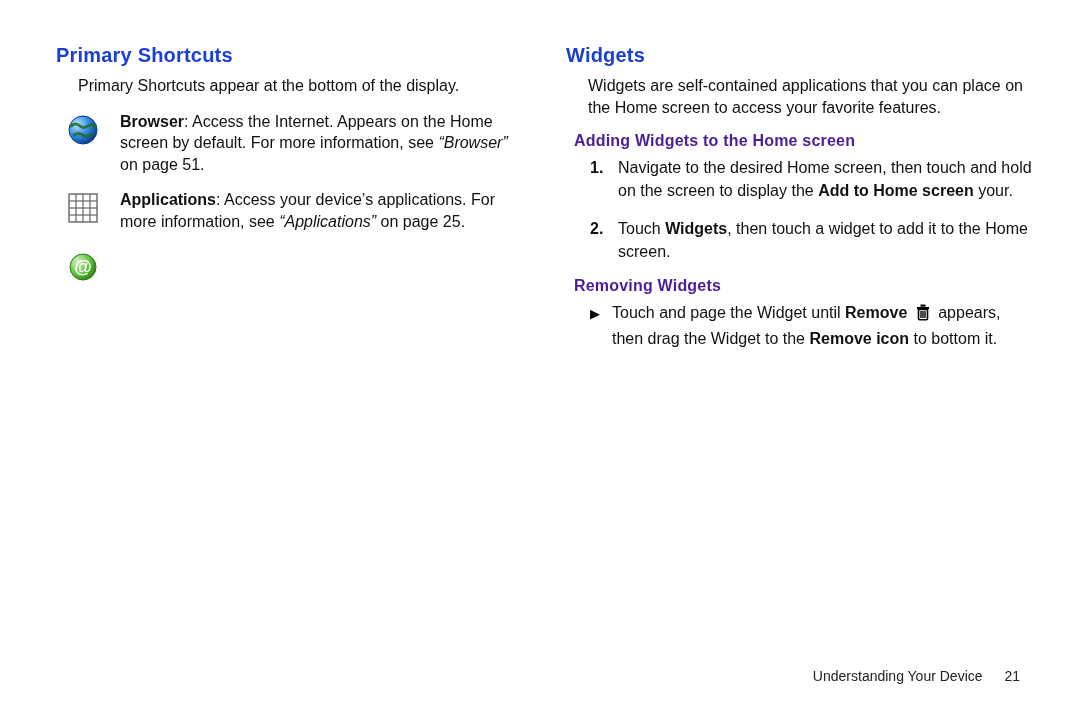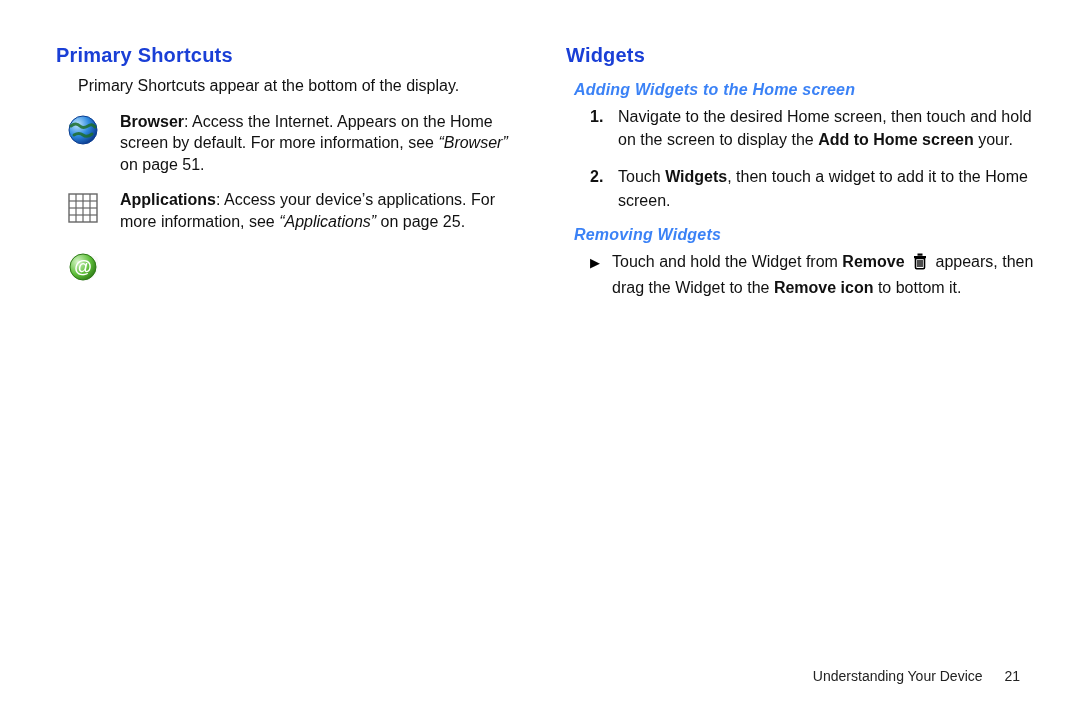--- a/index.html
+++ b/index.html
@@ -29,23 +29,22 @@
     font-family: Arial, "Helvetica Neue", sans-serif;
     font-weight: 900;
     font-size: 20px;
     color: #1a3fd6;
     letter-spacing: 0.2px;
     margin: 4px 0 8px 0;
   }
   .h3 {
     font-family: Arial, "Helvetica Neue", sans-serif;
     font-weight: 900;
-    font-style: italic;
-    font-size: 16px;
-    color: #3b82f6;
+    font-size: 16px;
+    color: #4c1d95;
     margin: 14px 0 6px 8px;
     letter-spacing: 0.2px;
   }
   .intro {
     font-size: 16px;
     margin: 2px 0 14px 22px;
     line-height: 1.35;
   }
   .icon-list {
     margin-left: 10px;
@@ -190,20 +189,21 @@
             <text x="17" y="24" text-anchor="middle" font-family="Arial" font-size="18" font-weight="700" fill="#fff">@</text>
           </svg>
         </div>
       </div>
 
     </div>
   </div>
 
   <div class="col">
     <div class="h2">Widgets</div>
+    <div class="intro">Widgets are self-contained applications that you can place on the Home screen to access your favorite features.</div>
 
     <div class="h3">Adding Widgets to the Home screen</div>
     <ol class="steps">
       <li>
         <span class="num">1.</span>
         <span class="txt">
           <span>Navigate to the desired Home screen, then touch and hold on the screen to display the </span><span class="bold">Add to Home screen</span><span> your.</span>
         </span>
       </li>
       <li>
@@ -212,21 +212,21 @@
           <span>Touch </span><span class="bold">Widgets</span><span>, then touch a widget to add it to the Home screen.</span>
         </span>
       </li>
     </ol>
 
     <div class="h3">Removing Widgets</div>
     <ul class="bullets">
       <li>
         <span class="mark">▶</span>
         <span class="txt">
-          <span>Touch and hold the Widget from </span><span class="bold">Remove</span>
+          <span>Touch and page the Widget until </span><span class="bold">Remove</span>
           <span class="trash-icon">
             <svg width="16" height="18" viewBox="0 0 16 18">
               <rect x="2" y="4" width="12" height="2.2" fill="#000"></rect>
               <rect x="5.5" y="1.5" width="5" height="2.2" fill="#000"></rect>
               <path d="M3.5 6.5 h9 v9 a1.2 1.2 0 0 1 -1.2 1.2 h-6.6 a1.2 1.2 0 0 1 -1.2 -1.2 z" fill="none" stroke="#000" stroke-width="1.6"></path>
               <line x1="6" y1="8" x2="6" y2="15" stroke="#000" stroke-width="1.4"></line>
               <line x1="8" y1="8" x2="8" y2="15" stroke="#000" stroke-width="1.4"></line>
               <line x1="10" y1="8" x2="10" y2="15" stroke="#000" stroke-width="1.4"></line>
             </svg>
           </span>

